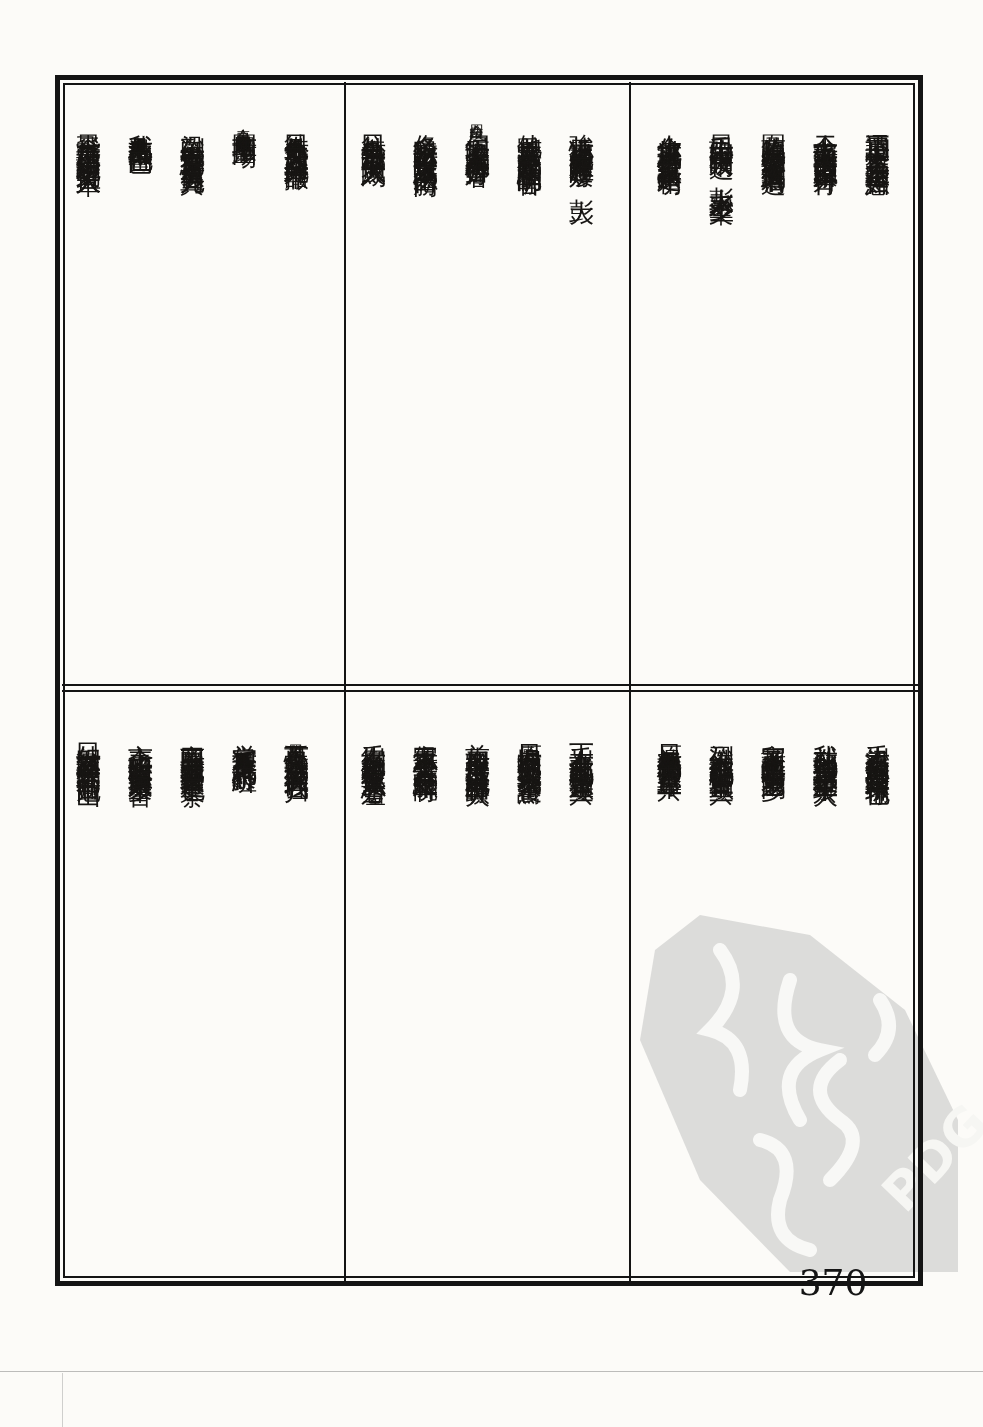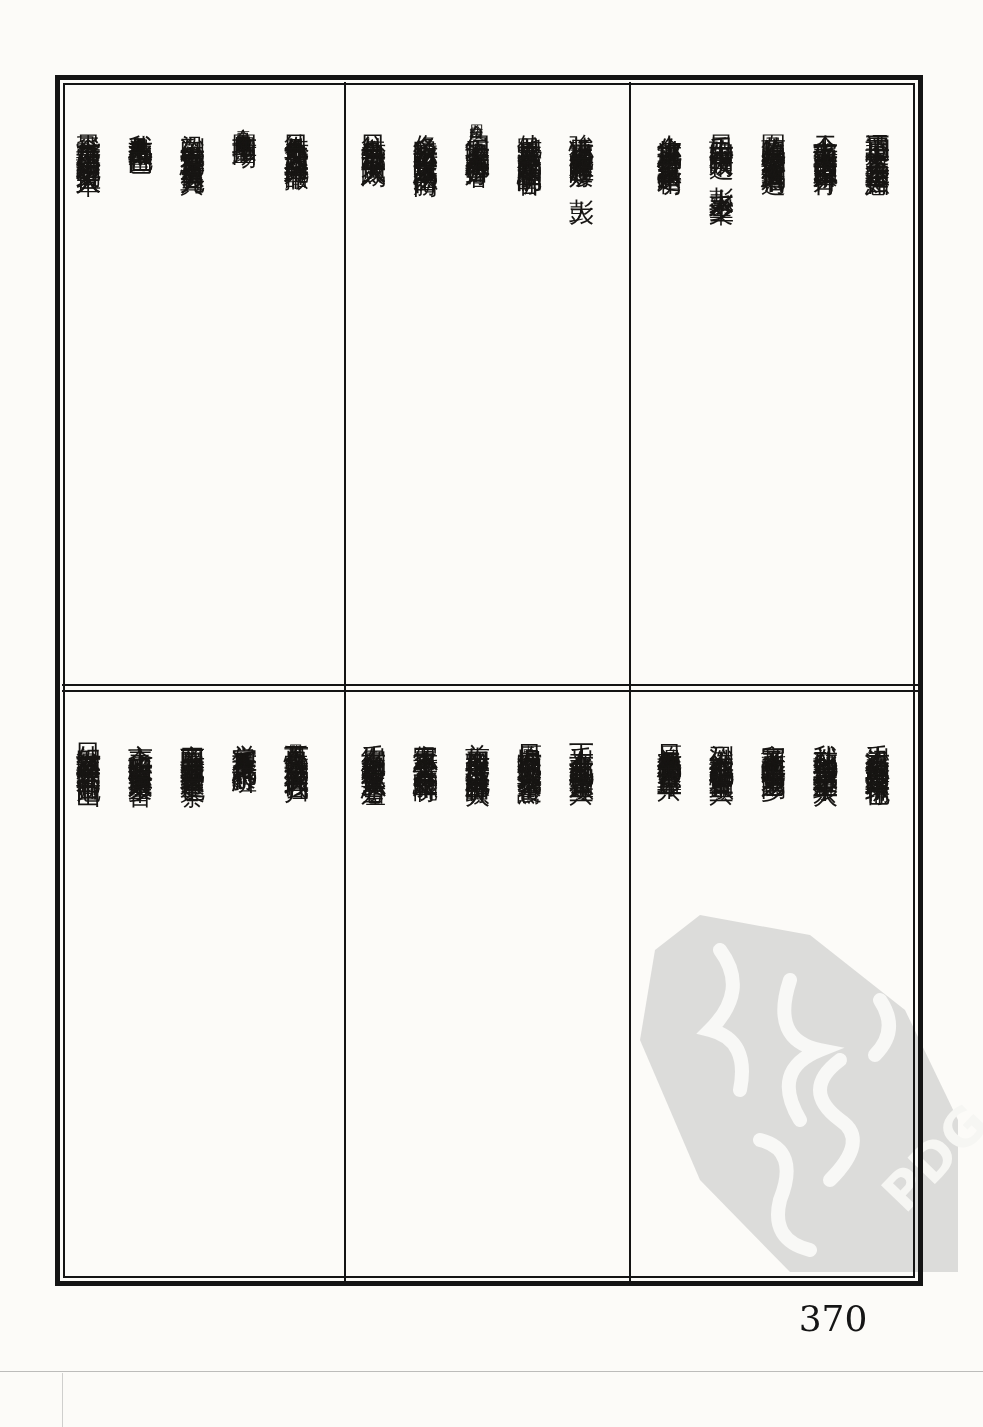--- a/index.html
+++ b/index.html
@@ -29,21 +29,21 @@
   
   .panel {
     position:absolute; z-index:3; writing-mode:vertical-rl;
     box-sizing:border-box; padding:30px 20px 14px 8px;
     color:#171513;
   }
   .col { line-height:52px; font-size:25px; letter-spacing:2px; height:100%; }
   .seg.small { font-size:14px; letter-spacing:0px; }
   
   .pagenum {
-    position:absolute; left:788px; top:1298px; width:90px; z-index:3;
+    position:absolute; left:788px; top:1262px; width:90px; z-index:3;
     font-size:36px; color:#151515; text-align:center;
     font-family:"DejaVu Serif", serif;
   }
   
   .scanline { position:absolute; left:0; top:1371px; width:983px; height:1px; background:#bcbcba; z-index:3; }
   .scantick { position:absolute; left:62px; top:1373px; width:1px; height:54px; background:#cfcfcd; z-index:3; }
 </style>
 </head>
 <body>
 

